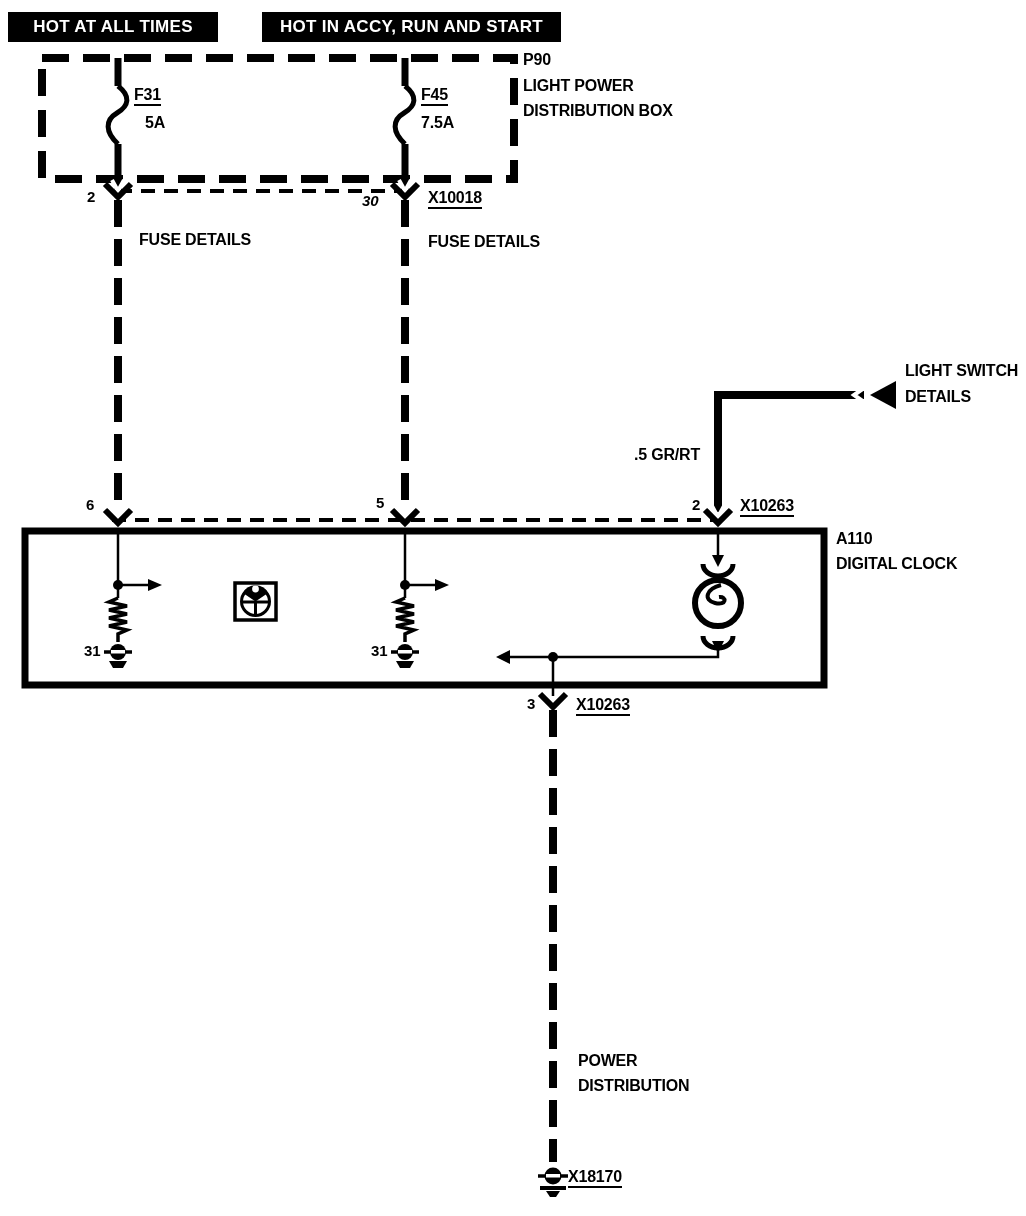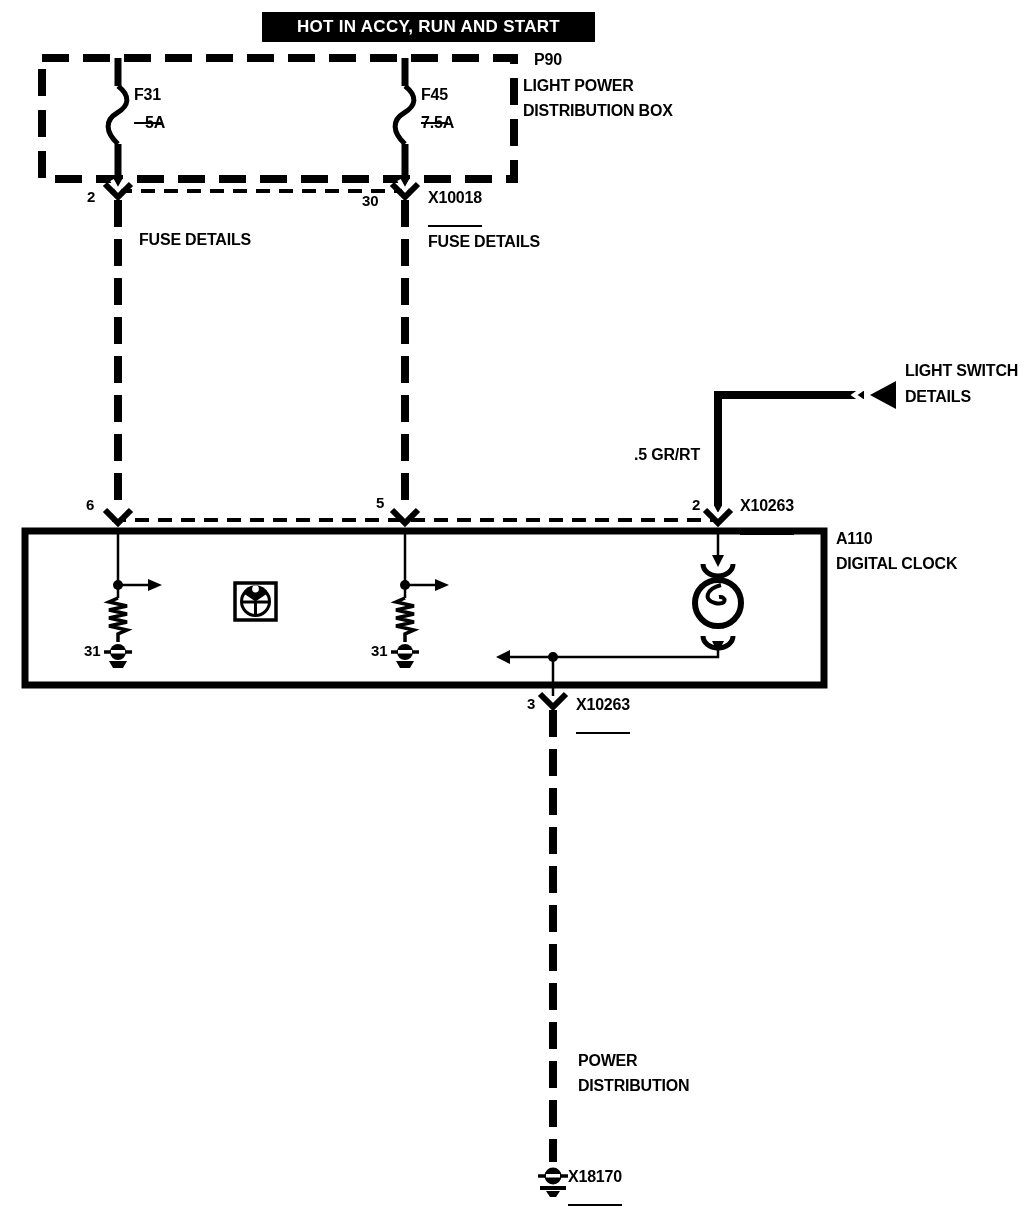--- a/index.html
+++ b/index.html
@@ -9,21 +9,21 @@
     overflow:hidden;
   }
   #gfx{position:absolute;left:0;top:0;}
   .lbl{position:absolute;font-size:16px;line-height:1.1;letter-spacing:-0.2px;white-space:nowrap;}
   .lbl.small{font-size:15px;}
   .hdr{
     position:absolute;top:12px;height:30px;background:#000;color:#fff;
     font-size:17px;display:flex;align-items:center;justify-content:center;
     letter-spacing:0.3px;
   }
-  .uline{border-bottom:2px solid #000;padding-bottom:19px;}
+  .uline{border-bottom:2px solid #000;padding-bottom:1px;}
 </style>
 </head>
 <body>
 
 <div id="canvas">
 
   <svg id="gfx" width="1026" height="1216" viewBox="0 0 1026 1216">
     <g stroke="#000" fill="none">
 
       <rect x="42" y="58" width="472" height="121" stroke-width="8" stroke-dasharray="27 14"></rect>
@@ -139,37 +139,38 @@
       <g>
         <path d="M538,1176 H568" stroke-width="3.5"></path>
         <circle cx="553" cy="1176" r="8.5" fill="#000" stroke="none"></circle>
         <rect x="546" y="1174" width="14" height="3.5" fill="#fff" stroke="none"></rect>
         <path d="M540,1188 H566" stroke-width="4"></path>
         <polygon points="546,1191 560,1191 556,1197 550,1197" fill="#000" stroke="none"></polygon>
       </g>
     </g>
   </svg>
 
-  <div class="hdr" style="left:262px;width:333px;">HOT IN ACCY, RUN AND START</div>
-
-  <div class="lbl" style="left:523px;top:51px;margin-left:11px;">P90</div>
+  <div class="hdr" style="left:8px;width:210px;">HOT AT ALL TIMES</div>
+  <div class="hdr" style="left:262px;width:299px;">HOT IN ACCY, RUN AND START</div>
+
+  <div class="lbl" style="left:523px;top:51px;">P90</div>
   <div class="lbl" style="left:523px;top:77px;">LIGHT POWER</div>
   <div class="lbl" style="left:523px;top:102px;">DISTRIBUTION BOX</div>
 
   <div class="lbl" style="left:134px;top:86px;">
     <span class="uline">F31</span>
   </div>
   <div class="lbl" style="left:134px;top:114px;margin-left:11px;">5A</div>
   <div class="lbl" style="left:421px;top:86px;">
     <span class="uline">F45</span>
   </div>
   <div class="lbl" style="left:421px;top:114px;">7.5A</div>
 
   <div class="lbl small" style="left:87px;top:189px;">2</div>
-  <div class="lbl small" style="left:362px;top:193px;">30</div>
+  <div class="lbl small" style="left:362px;top:193px;font-style:italic;">30</div>
   <div class="lbl" style="left:428px;top:189px;">
     <span class="uline">X10018</span>
   </div>
 
   <div class="lbl" style="left:139px;top:231px;">FUSE DETAILS</div>
   <div class="lbl" style="left:428px;top:233px;">FUSE DETAILS</div>
 
   <div class="lbl" style="left:905px;top:362px;">LIGHT SWITCH</div>
   <div class="lbl" style="left:905px;top:388px;">DETAILS</div>
   <div class="lbl" style="left:634px;top:446px;">.5 GR/RT</div>

